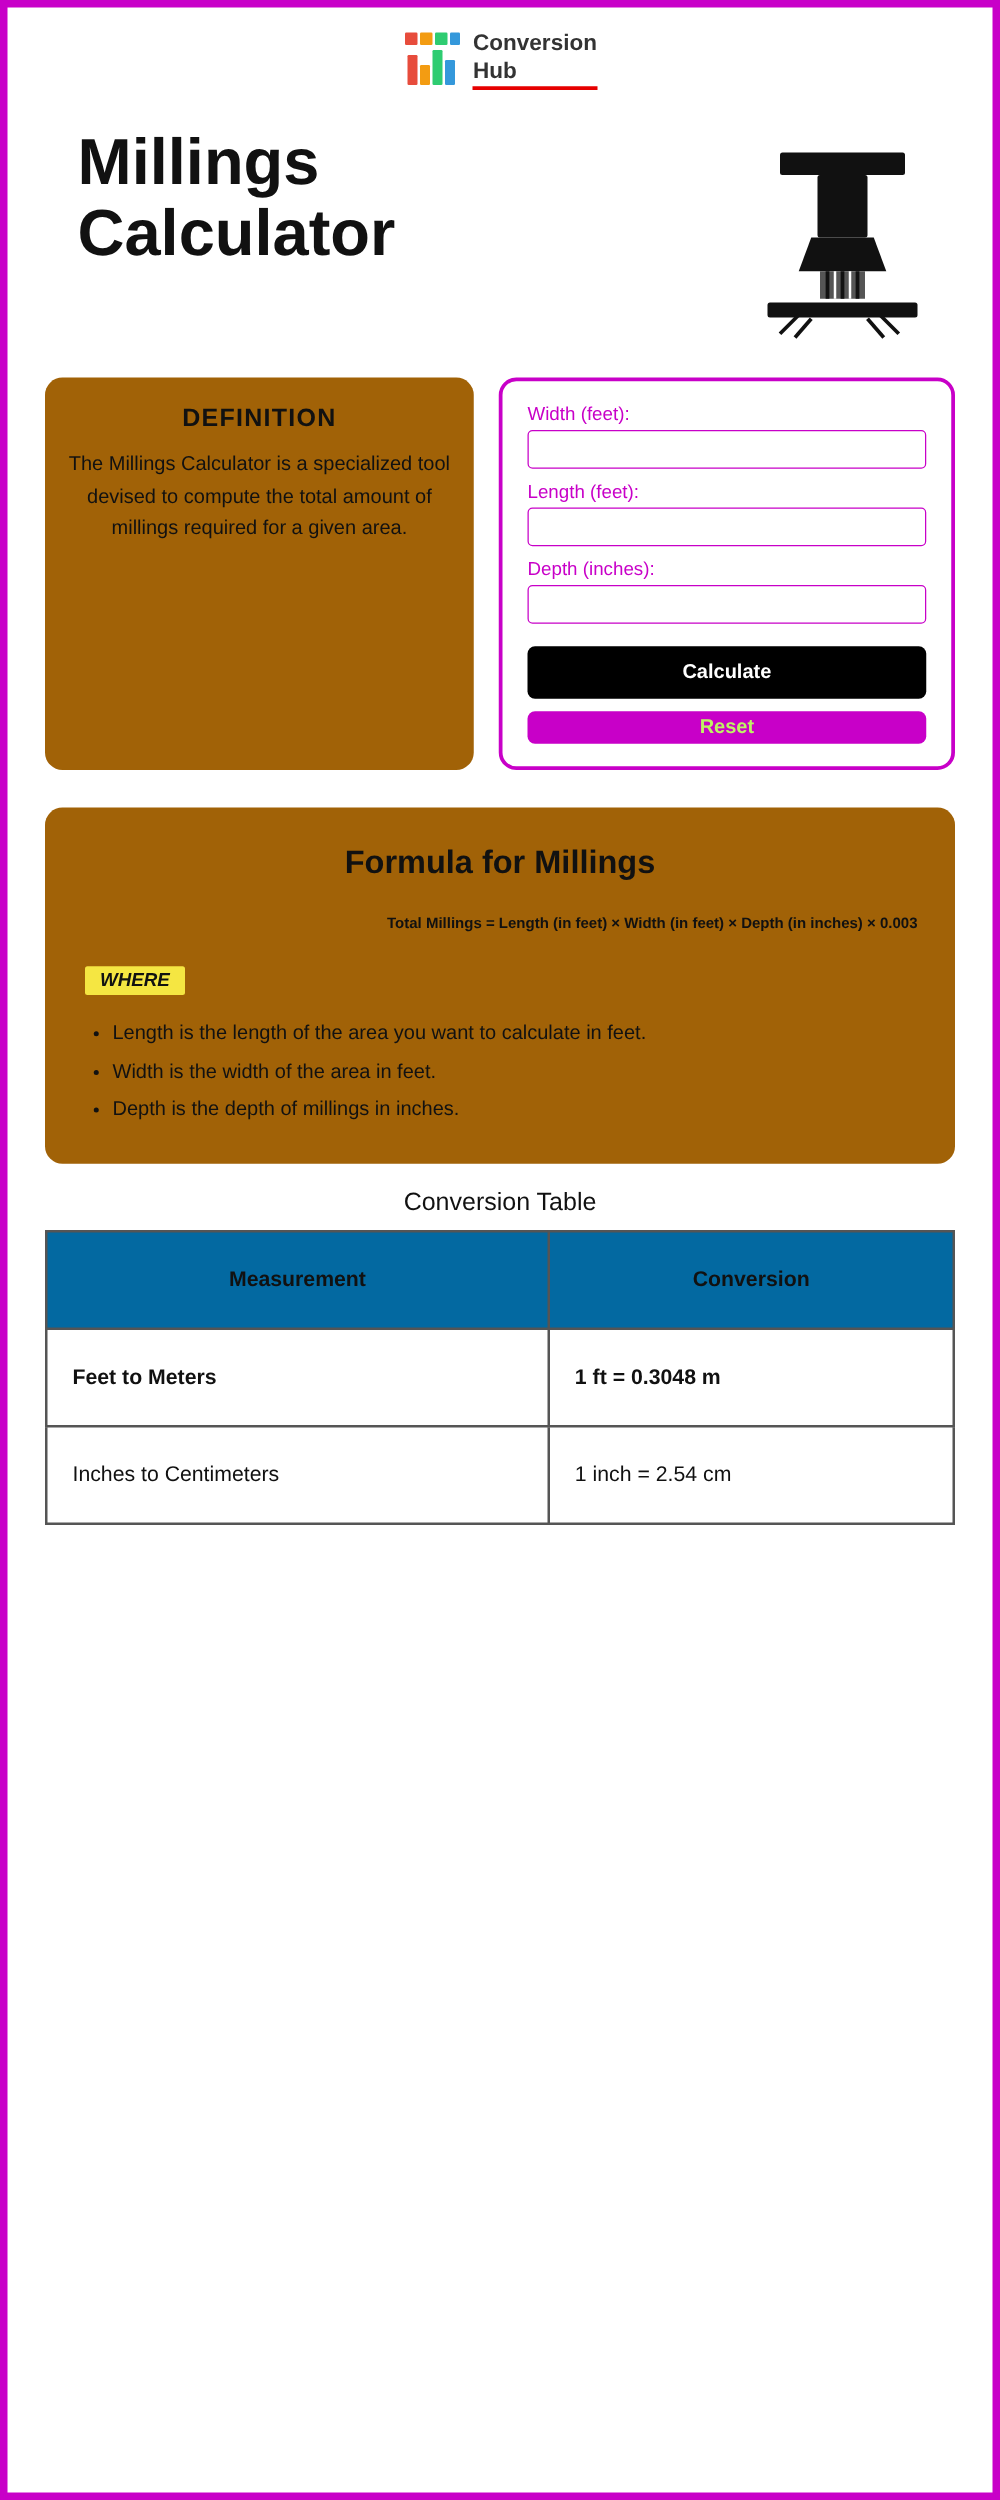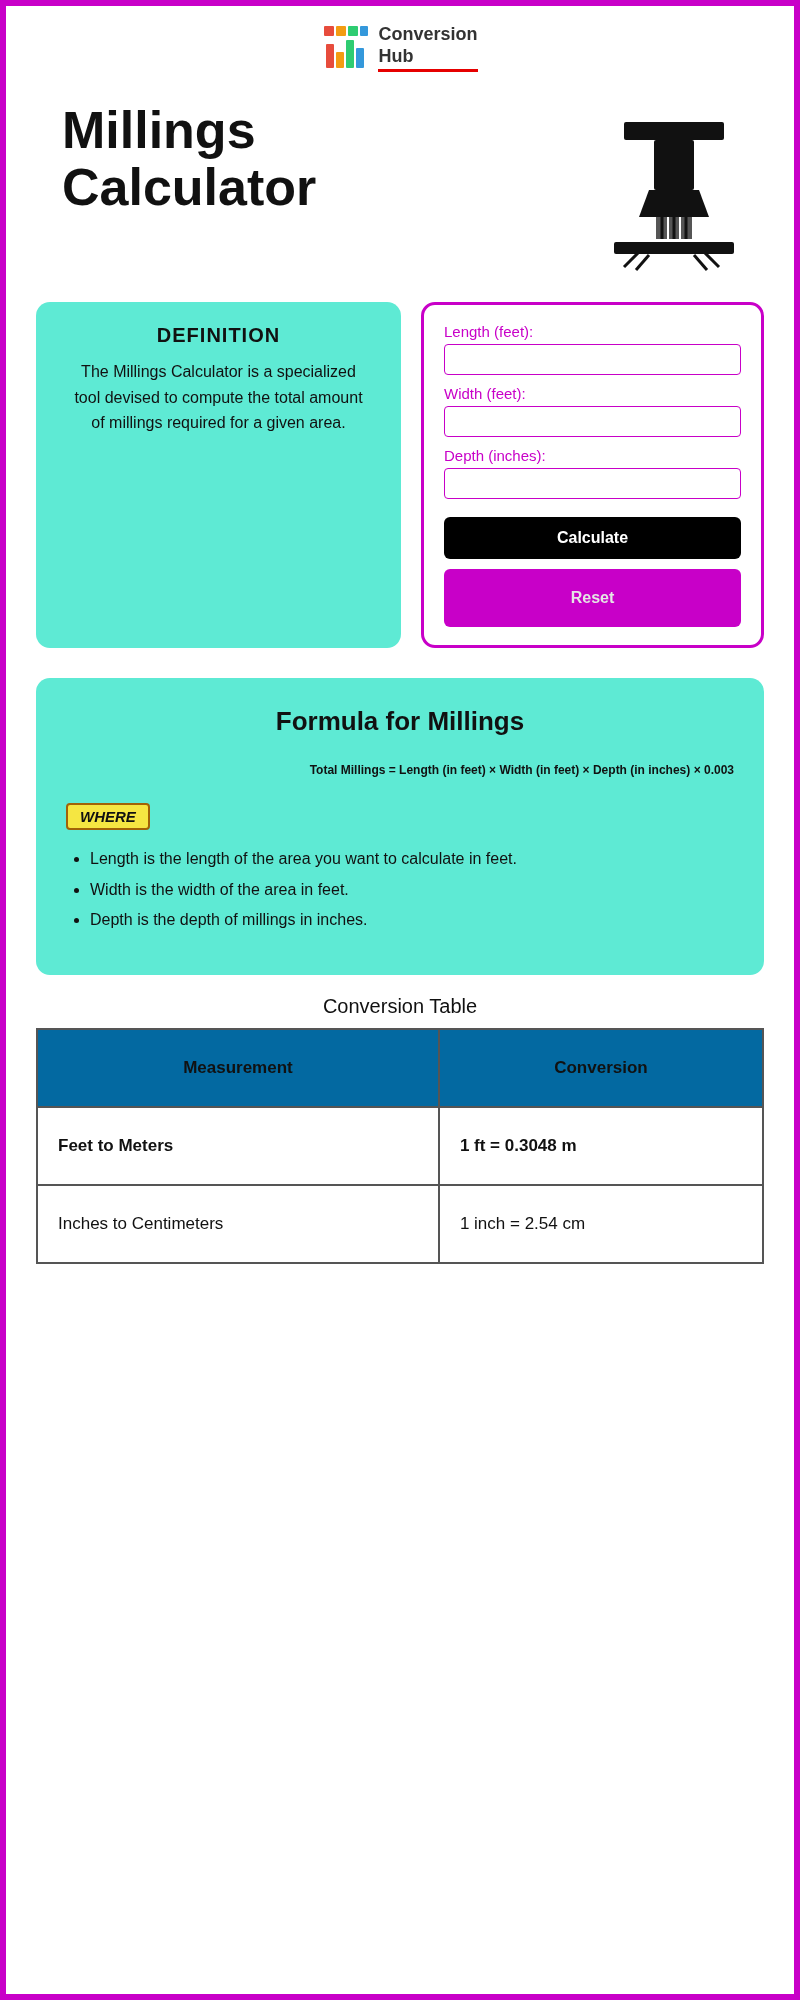--- a/index.html
+++ b/index.html
@@ -73,23 +73,23 @@
 
     
     .two-col {
       display: flex;
       gap: 20px;
       padding: 20px 30px;
     }
 
     
     .definition-box {
-      background: #5eead4;
+      background: #a16207;
       border-radius: 14px;
-      padding: 22px 34px;
+      padding: 22px 12px;
       flex: 1;
       text-align: center;
     }
     .definition-title {
       font-size: 20px;
       font-weight: 900;
       color: #111;
       margin-bottom: 12px;
       letter-spacing: 1px;
     }
@@ -135,36 +135,36 @@
       border: none;
       border-radius: 6px;
       padding: 12px;
       font-size: 16px;
       font-weight: bold;
       cursor: pointer;
       width: 100%;
     }
     .btn-reset {
       background: #c800c8;
-      color: #e5e5e5;
+      color: #bef264;
       border: none;
       border-radius: 6px;
-      padding: 20px;
+      padding: 4px;
       font-size: 16px;
       font-weight: bold;
       cursor: pointer;
       width: 100%;
     }
 
     
     .formula-section {
-      background: #5eead4;
+      background: #a16207;
       border-radius: 14px;
       margin: 10px 30px;
-      padding: 28px 30px 40px 30px;
+      padding: 28px 30px 28px 30px;
     }
     .formula-title {
       font-size: 26px;
       font-weight: 900;
       text-align: center;
       color: #111;
       margin-bottom: 24px;
     }
     .formula-equation {
       font-size: 12px;
@@ -287,25 +287,25 @@
 
 <div class="two-col">
 
   <div class="definition-box">
     <div class="definition-title">DEFINITION</div>
     <div class="definition-text">The Millings Calculator is a specialized tool devised to compute the total amount of millings required for a given area.</div>
   </div>
 
   <div class="calc-box">
     <div class="calc-field">
+      <label>Width (feet):</label>
+      <input type="text" style="">
+    </div>
+    <div class="calc-field">
       <label>Length (feet):</label>
-      <input type="text" style="">
-    </div>
-    <div class="calc-field">
-      <label>Width (feet):</label>
       <input type="text" style="">
     </div>
     <div class="calc-field">
       <label>Depth (inches):</label>
       <input type="text" style="">
     </div>
     <div class="calc-buttons">
       <button class="btn-calculate">Calculate</button>
       <button class="btn-reset">Reset</button>
     </div>

